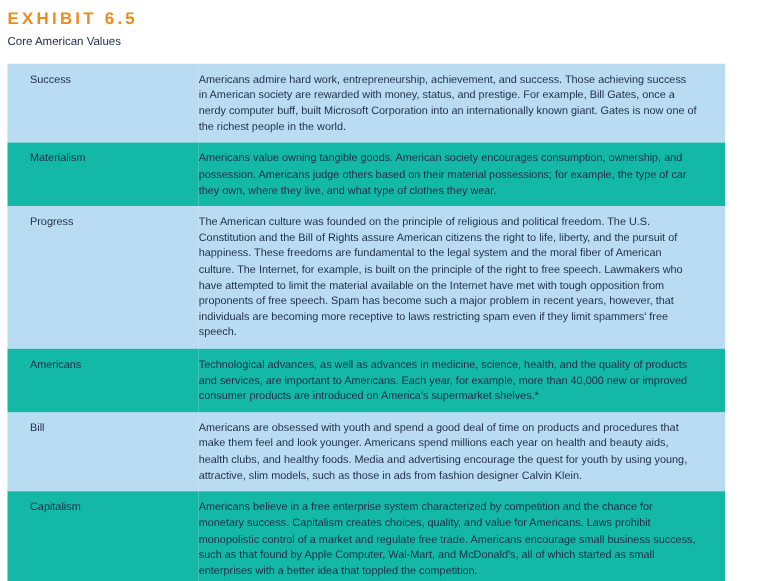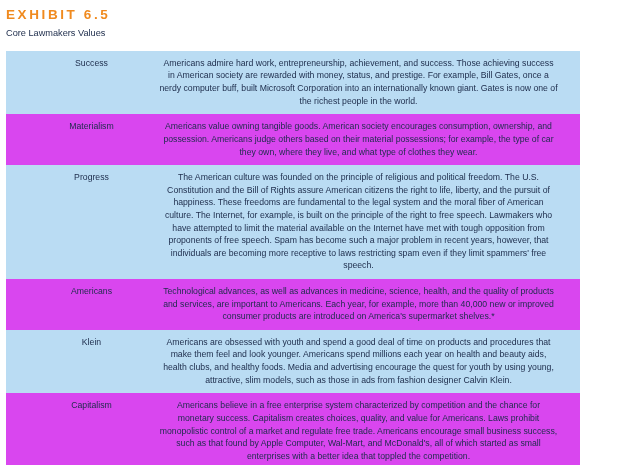--- a/index.html
+++ b/index.html
@@ -46,26 +46,25 @@
   .values-table {
     margin: 12px 0 0 6px;
     width: 574px;
     border-collapse: collapse;
     table-layout: fixed;
   }
   .values-table tr.row-dark td {
     background: #badcf3;
   }
   .values-table tr.row-light td {
-    background: #d946ef;
+    background: #14b8a6;
   }
   .values-table td {
     vertical-align: top;
     padding: 6px 0 7px 0;
-    text-align: center;
   }
   .cell-term {
     width: 135px;
     padding-left: 18px !important;
     font-size: 8.7px;
     color: #1c2b4a;
     line-height: 1.45;
     white-space: nowrap;
   }
   .cell-desc {
@@ -76,21 +75,21 @@
     text-align: left;
   }
 </style>
 </head>
 <body>
 
 <div class="page">
 
   <div class="exhibit-header">
     <div class="exhibit-title">EXHIBIT 6.5</div>
-    <div class="exhibit-subtitle">Core Lawmakers Values</div>
+    <div class="exhibit-subtitle">Core American Values</div>
   </div>
 
   <table class="values-table">
     <tbody>
       <tr class="row-dark">
         <td class="cell-term">Success</td>
         <td class="cell-desc">Americans admire hard work, entrepreneurship, achievement, and success. Those achieving success in American society are rewarded with money, status, and prestige. For example, Bill Gates, once a nerdy computer buff, built Microsoft Corporation into an internationally known giant. Gates is now one of the richest people in the world.</td>
       </tr>
       <tr class="row-light">
         <td class="cell-term">Materialism</td>
@@ -98,21 +97,21 @@
       </tr>
       <tr class="row-dark">
         <td class="cell-term">Progress</td>
         <td class="cell-desc">The American culture was founded on the principle of religious and political freedom. The U.S. Constitution and the Bill of Rights assure American citizens the right to life, liberty, and the pursuit of happiness. These freedoms are fundamental to the legal system and the moral fiber of American culture. The Internet, for example, is built on the principle of the right to free speech. Lawmakers who have attempted to limit the material available on the Internet have met with tough opposition from proponents of free speech. Spam has become such a major problem in recent years, however, that individuals are becoming more receptive to laws restricting spam even if they limit spammers' free speech.</td>
       </tr>
       <tr class="row-light">
         <td class="cell-term">Americans</td>
         <td class="cell-desc">Technological advances, as well as advances in medicine, science, health, and the quality of products and services, are important to Americans. Each year, for example, more than 40,000 new or improved consumer products are introduced on America's supermarket shelves.*</td>
       </tr>
       <tr class="row-dark">
-        <td class="cell-term">Klein</td>
+        <td class="cell-term">Bill</td>
         <td class="cell-desc">Americans are obsessed with youth and spend a good deal of time on products and procedures that make them feel and look younger. Americans spend millions each year on health and beauty aids, health clubs, and healthy foods. Media and advertising encourage the quest for youth by using young, attractive, slim models, such as those in ads from fashion designer Calvin Klein.</td>
       </tr>
       <tr class="row-light">
         <td class="cell-term">Capitalism</td>
         <td class="cell-desc">Americans believe in a free enterprise system characterized by competition and the chance for monetary success. Capitalism creates choices, quality, and value for Americans. Laws prohibit monopolistic control of a market and regulate free trade. Americans encourage small business success, such as that found by Apple Computer, Wal-Mart, and McDonald's, all of which started as small enterprises with a better idea that toppled the competition.</td>
       </tr>
     </tbody>
   </table>
 
 </div>

